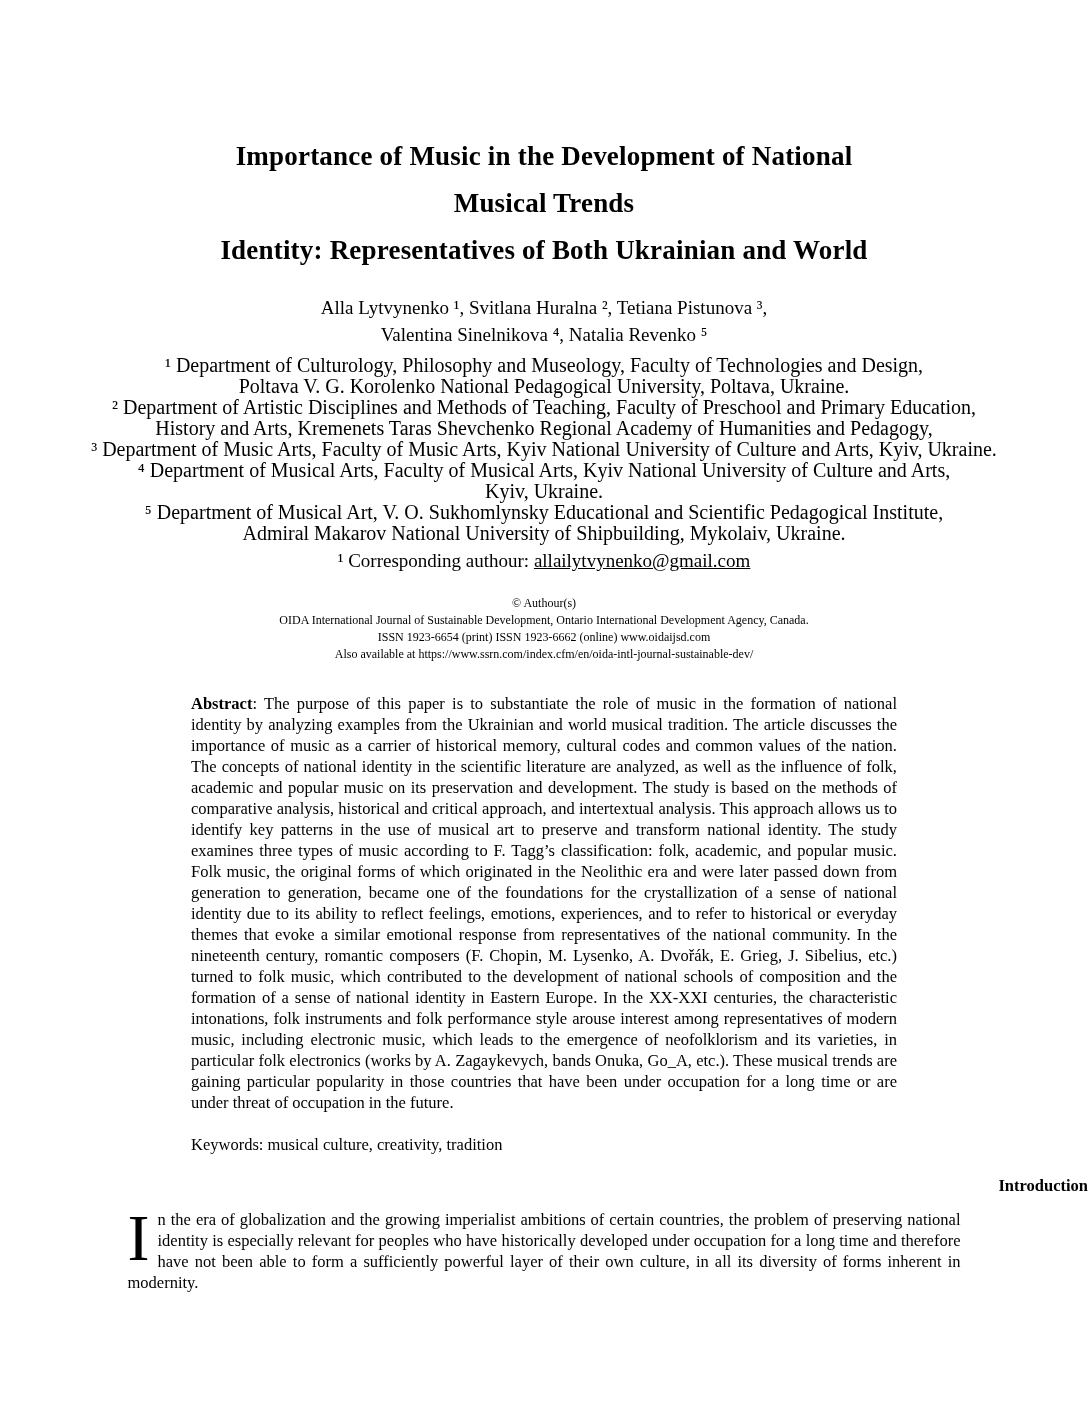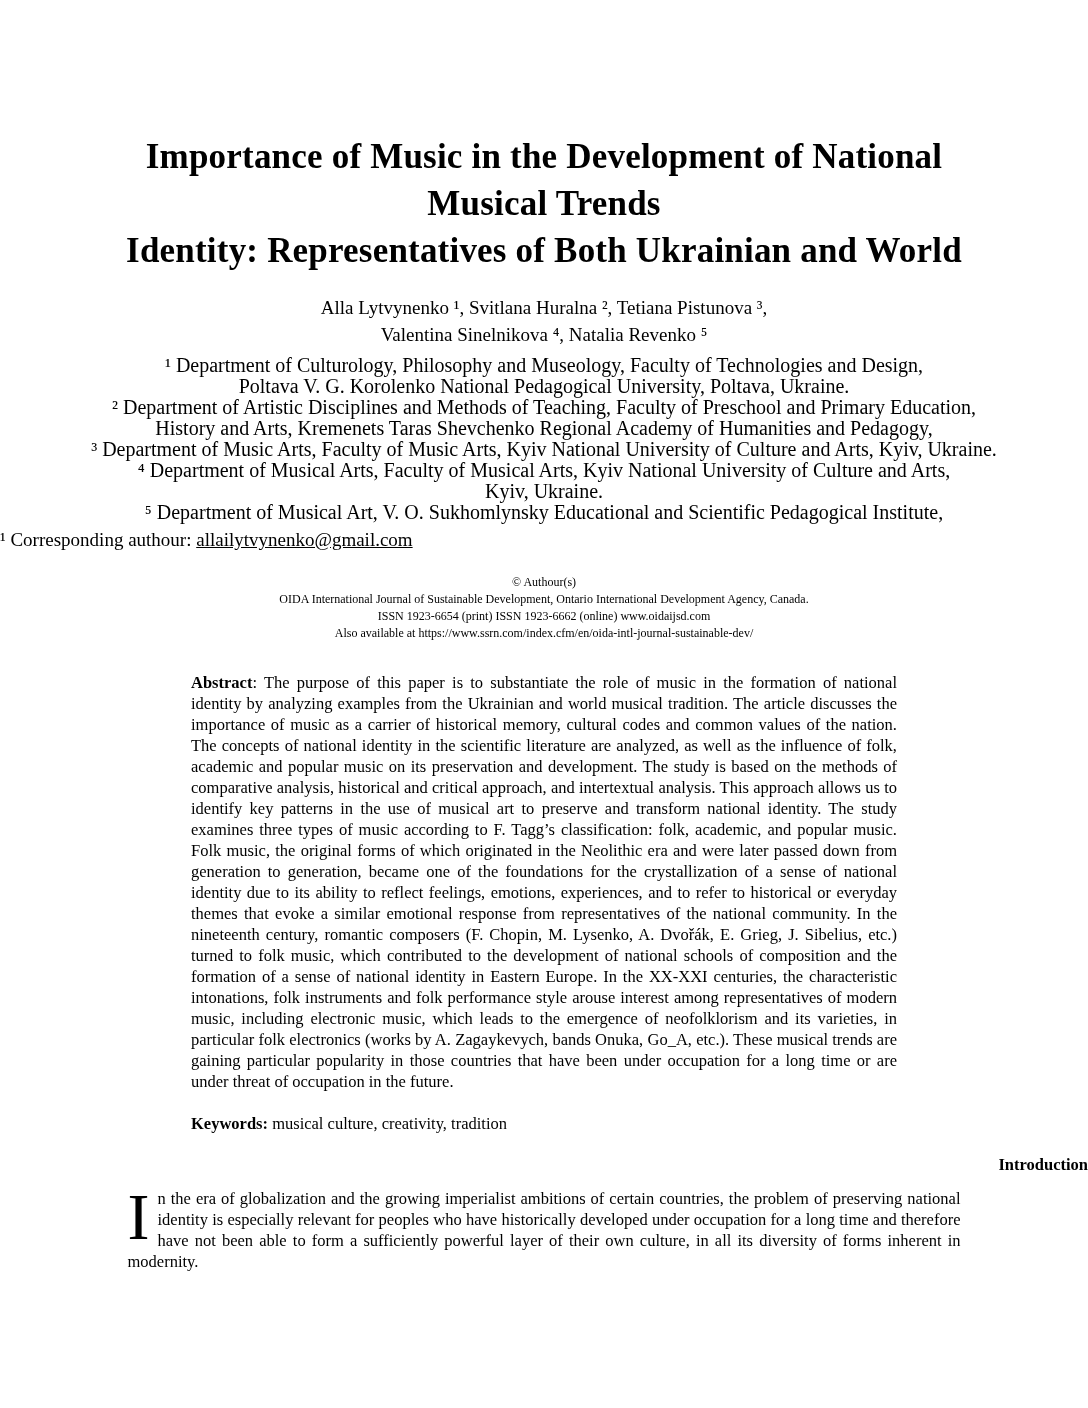--- a/index.html
+++ b/index.html
@@ -10,40 +10,41 @@
     margin: 0 auto;
     background: #ffffff;
     color: #000000;
     font-family: "Liberation Serif", "DejaVu Serif", serif;
     overflow: hidden;
   }
   .paper-title {
     margin: 0;
     padding-top: 133px;
     text-align: center;
-    font-size: 35px;
+    font-size: 27px;
     font-weight: bold;
     line-height: 47px;
     letter-spacing: 0.2px;
   }
   .authors {
     margin-top: 20px;
     text-align: center;
     font-size: 19px;
     font-weight: normal;
     line-height: 27px;
   }
   .affiliations {
     margin-top: 7px;
     text-align: center;
     font-size: 20px;
     line-height: 21px;
   }
   .corresponding {
     margin-top: 3px;
+    text-align: center;
     font-size: 19px;
     line-height: 27px;
   }
   .corresponding a {
     color: #000000;
     text-decoration: underline;
   }
   .copyright {
     margin-top: 21px;
     text-align: center;
@@ -59,21 +60,21 @@
     font-family: Liberation Serif, serif;
   }
   .abstract .label { font-weight: bold; }
   .keywords {
     width: 706px;
     margin: 21px auto 0 auto;
     font-size: 16.5px;
     line-height: 21px;
     text-align: left;
   }
-  .keywords .label { font-weight: bold; text-align: center; }
+  .keywords .label { font-weight: normal; text-align: center; }
   .section-heading {
     margin-top: 20px;
     text-align: right;
     font-size: 16.5px;
     font-weight: bold;
     line-height: 21px;
   }
   .intro {
     width: 833px;
     margin: 13px auto 0 auto;
@@ -107,20 +108,21 @@
 
   <div class="affiliations">
     <span class="line">¹ Department of Culturology, Philosophy and Museology, Faculty of Technologies and Design,</span>
     <span class="line">Poltava V. G. Korolenko National Pedagogical University, Poltava, Ukraine.</span>
     <span class="line">² Department of Artistic Disciplines and Methods of Teaching, Faculty of Preschool and Primary Education,</span>
     <span class="line">History and Arts, Kremenets Taras Shevchenko Regional Academy of Humanities and Pedagogy,</span>
     <span class="line">³ Department of Music Arts, Faculty of Music Arts, Kyiv National University of Culture and Arts, Kyiv, Ukraine.</span>
     <span class="line">⁴ Department of Musical Arts, Faculty of Musical Arts, Kyiv National University of Culture and Arts,</span>
     <span class="line">Kyiv, Ukraine.</span>
     <span class="line">⁵ Department of Musical Art, V. O. Sukhomlynsky Educational and Scientific Pedagogical Institute,</span>
+    <span class="line">Admiral Makarov National University of Shipbuilding, Mykolaiv, Ukraine.</span>
   </div>
 
   <div class="corresponding">
     <span>¹ Corresponding authour: </span><a href="#">allailytvynenko@gmail.com</a>
   </div>
 
   <div class="copyright">
     <span class="line">© Authour(s)</span>
     <span class="line">OIDA International Journal of Sustainable Development, Ontario International Development Agency, Canada.</span>
     <span class="line">ISSN 1923-6654 (print) ISSN 1923-6662 (online) www.oidaijsd.com</span>

